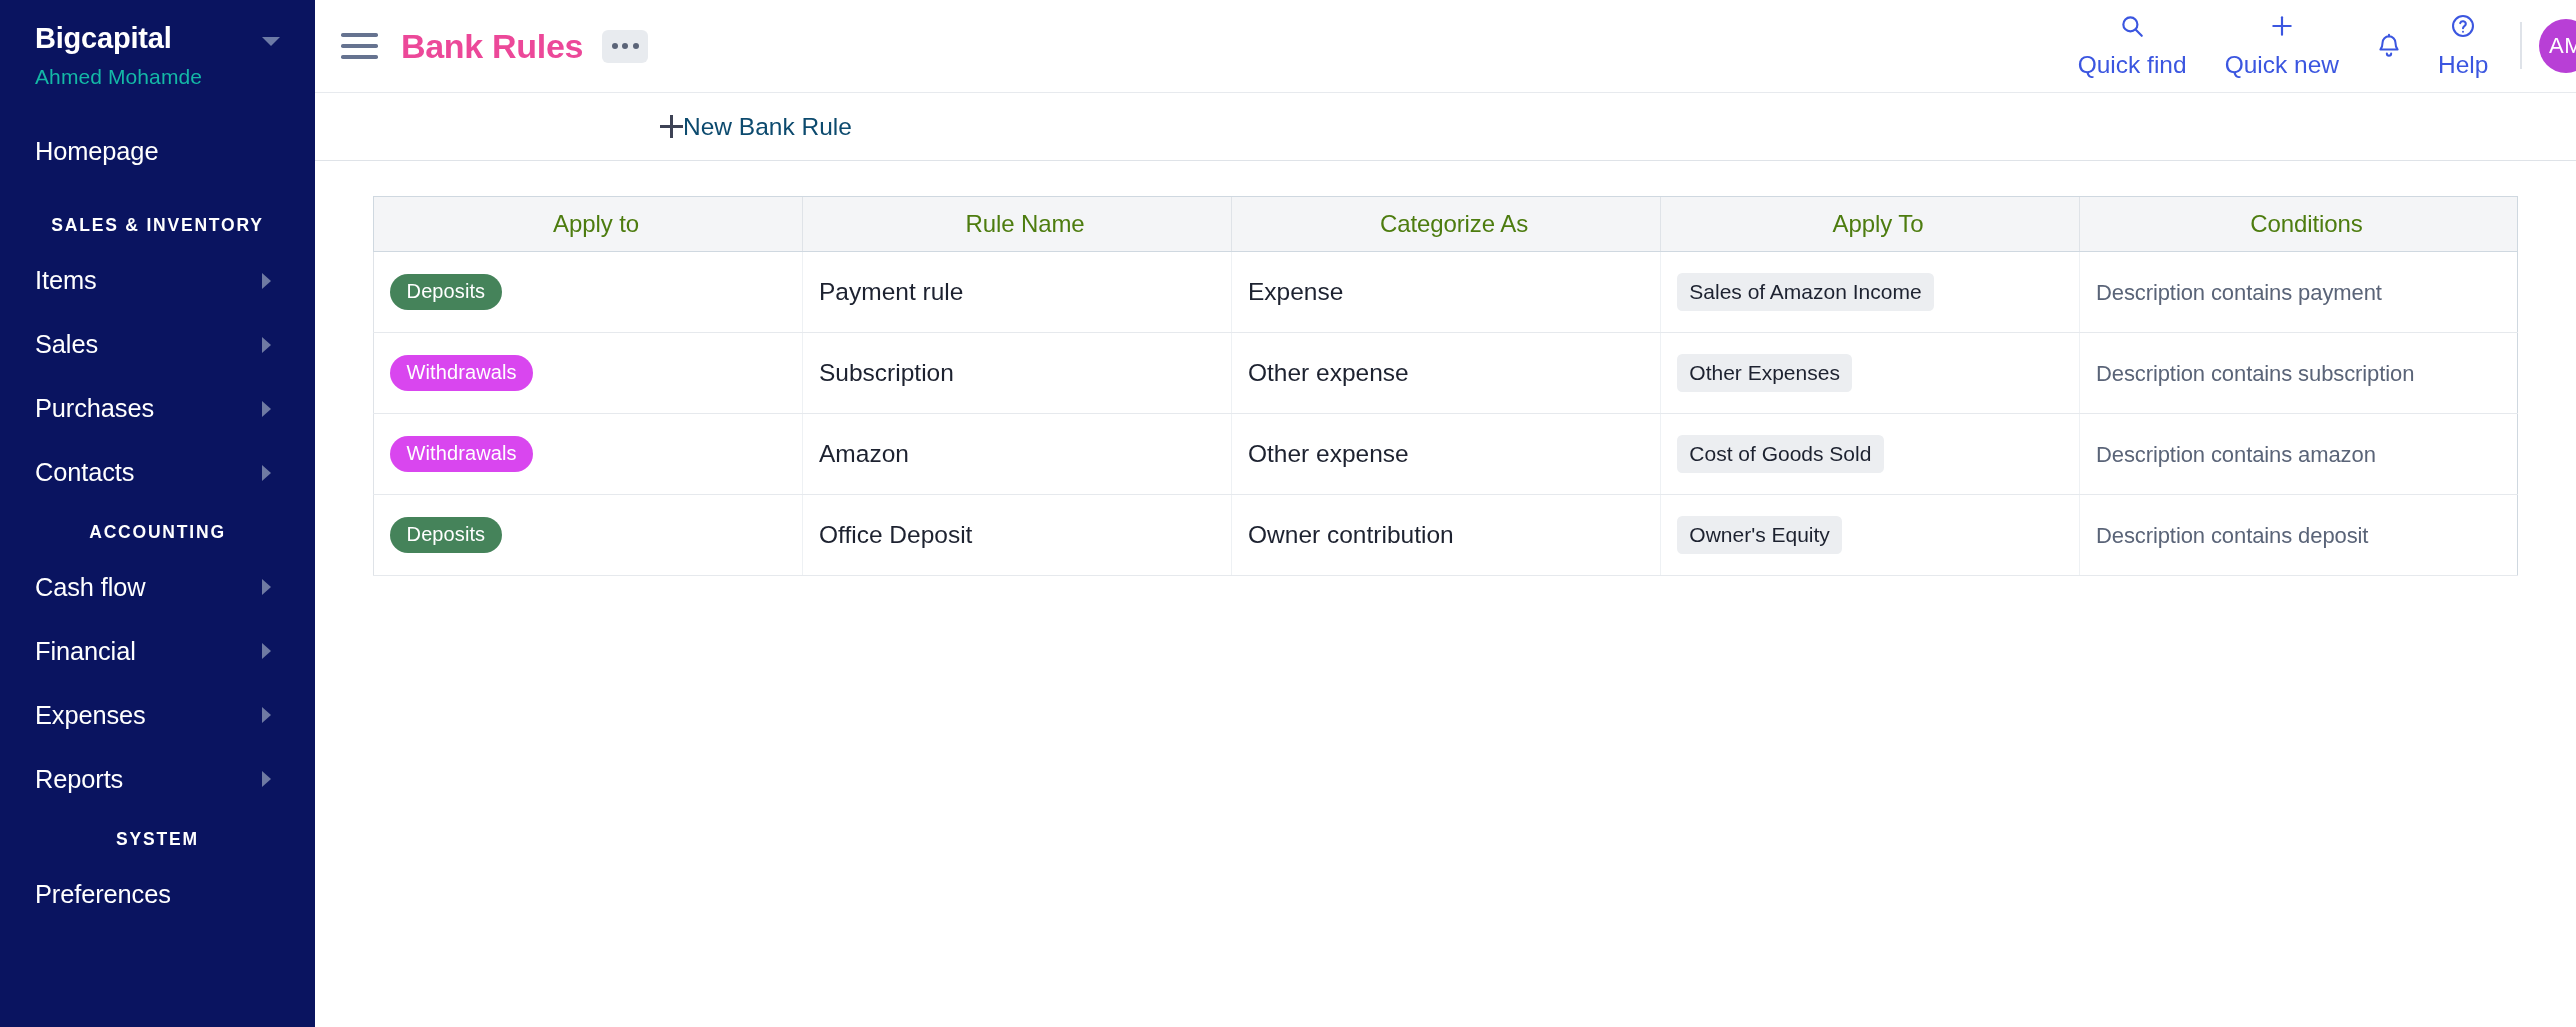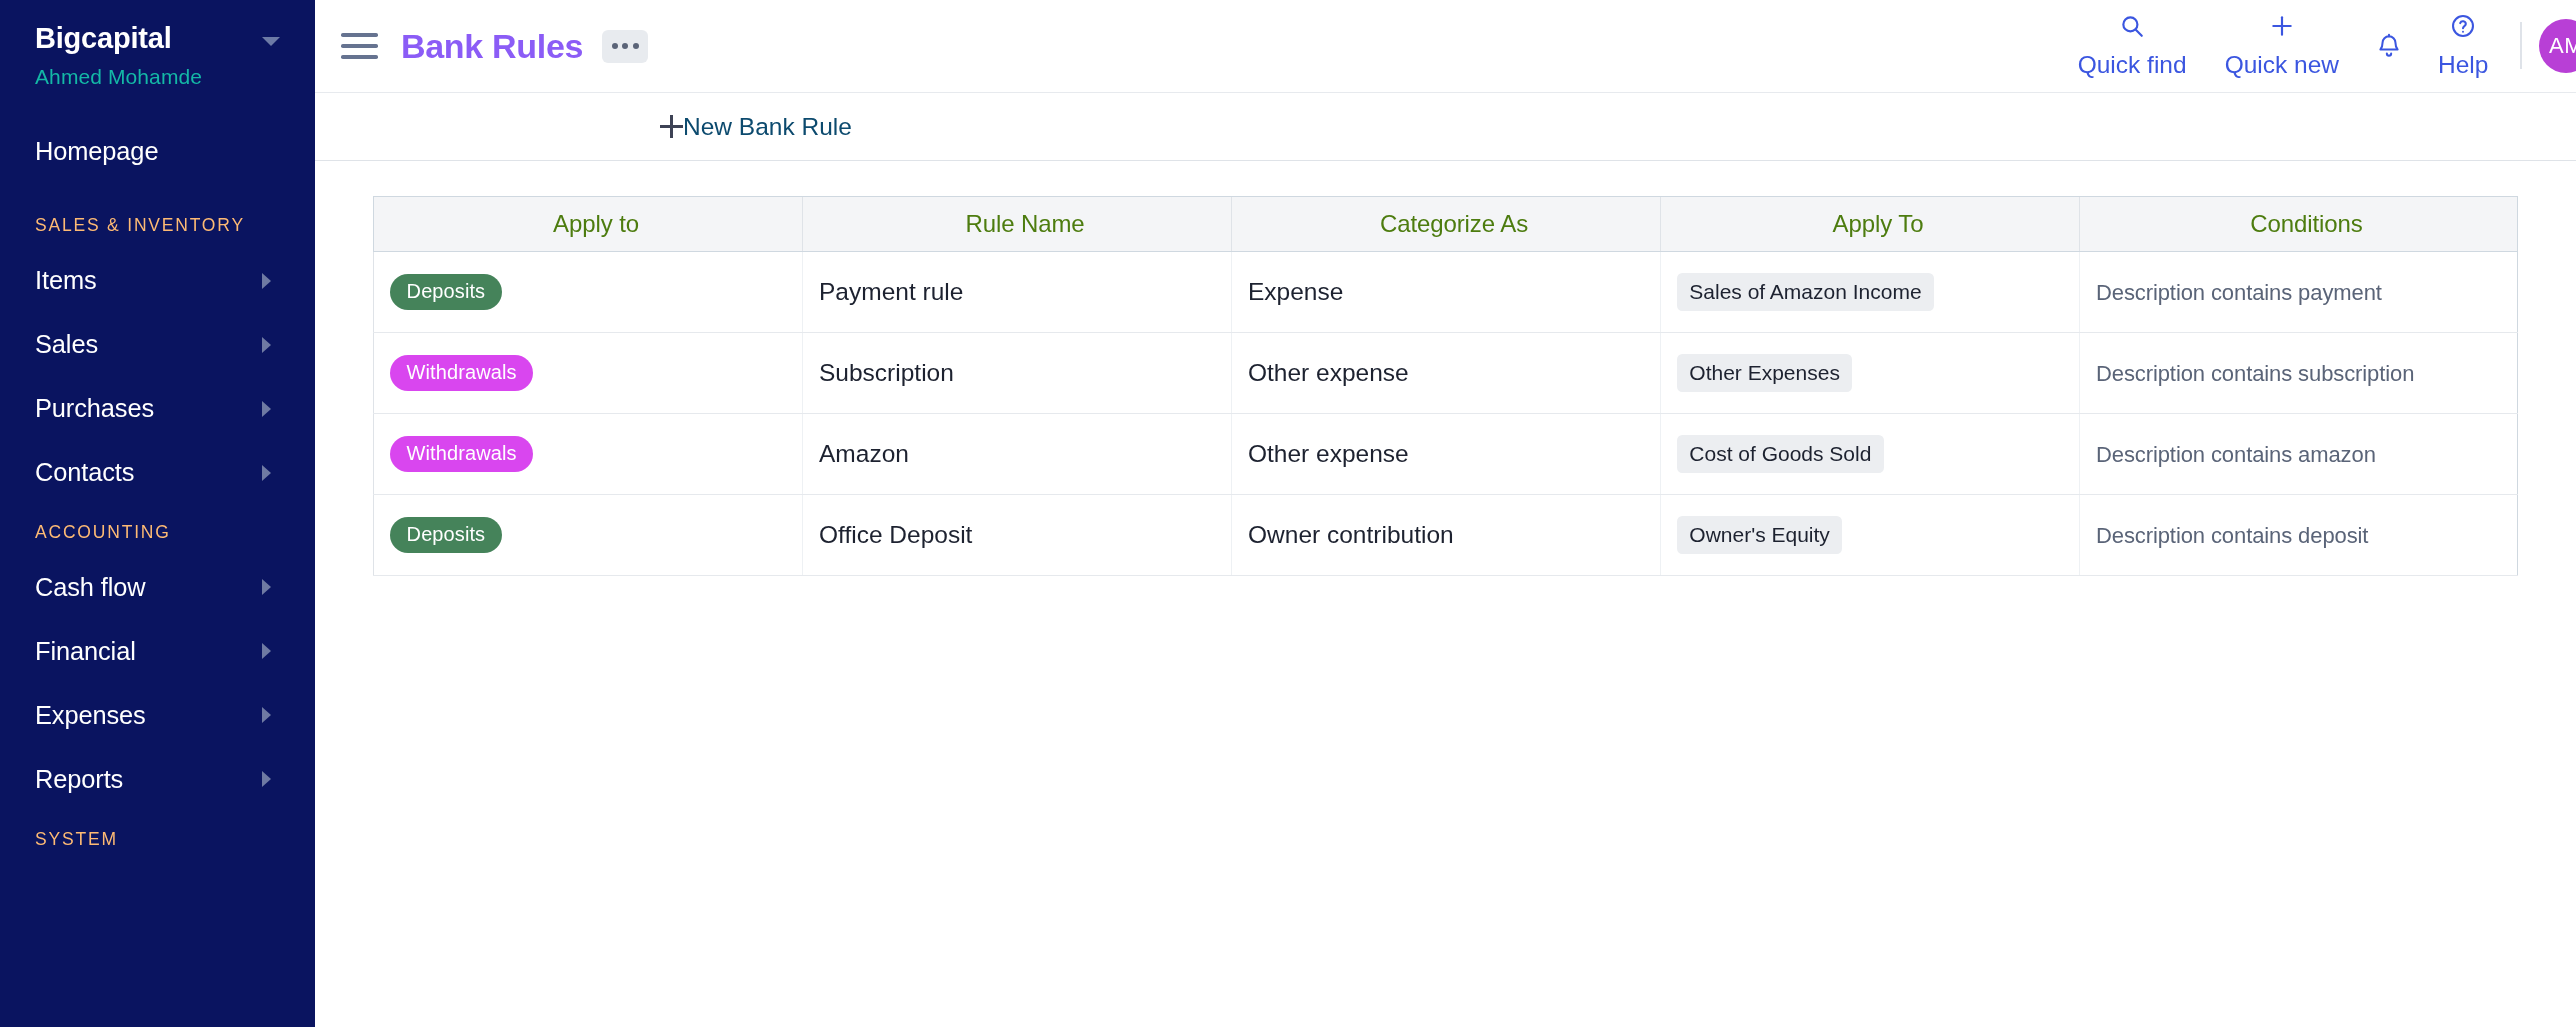--- a/index.html
+++ b/index.html
@@ -31,22 +31,22 @@
     border-right: 9.6px solid transparent;
     border-top: 9.6px solid #6d7ba6;
     margin-top: 4.4px;
   }
   .brand-user {
     color: #14b8a6; font-size: 21px; margin-top: 10.5px; letter-spacing: 0.1px;
   }
 
   .nav { margin-top: 30px; }
   .nav-section-label {
-    color: #fdba74; font-size: 17.5px; font-weight: normal;
-    letter-spacing: 1.8px; padding: 0 35px; margin-bottom: 12.3px;
+    color: #ffffff; font-size: 17.5px; font-weight: bold;
+    letter-spacing: 1.8px; padding: 0 35px; margin-bottom: 12.3px; text-align: center;
   }
   .nav-item {
     display: flex; align-items: center; justify-content: space-between;
     padding: 0 35px; height: 64px; cursor: pointer;
   }
   .nav-item-label { color: #ffffff; font-size: 25.4px; letter-spacing: -0.1px; }
   .nav-chevron {
     width: 0; height: 0;
     border-top: 8px solid transparent;
     border-bottom: 8px solid transparent;
@@ -61,21 +61,21 @@
 
   .topbar {
     height: 93px; min-height: 93px;
     display: flex; align-items: center;
     padding: 0 30px 0 26px;
     background: #ffffff;
     border-bottom: 0.9px solid #e7eaee;
   }
   .hamburger { width: 37px; height: 26px; display: flex; flex-direction: column; justify-content: space-between; cursor: pointer; margin-right: 23px; }
   .hamburger span { display: block; height: 4.4px; border-radius: 1.8px; background: #667390; }
-  .page-title { font-size: 34px; color: #8b5cf6; letter-spacing: -0.3px; }
+  .page-title { font-size: 34px; color: #ec4899; letter-spacing: -0.3px; }
   .ellipsis-btn {
     margin-left: 19px; background: #e8ebef; border-radius: 6.1px;
     width: 46px; height: 33px; display: flex; align-items: center; justify-content: center;
     gap: 4.4px; cursor: pointer;
   }
   .ellipsis-btn i { width: 6.1px; height: 6.1px; border-radius: 50%; background: #5b6478; display: block; }
 
   .topbar-spacer { flex: 1; }
   .topbar-actions { display: flex; align-items: center; gap: 0; }
   .top-action {
@@ -223,20 +223,23 @@
           <span class="nav-chevron"></span>
         </div>
         <div class="nav-item">
           <span class="nav-item-label">Reports</span>
           <span class="nav-chevron"></span>
         </div>
       </div>
 
       <div class="nav-gap-small">
         <div class="nav-section-label">SYSTEM</div>
+        <div class="nav-item">
+          <span class="nav-item-label">Preferences</span>
+        </div>
       </div>
     </nav>
   </aside>
 
   <div class="main">
 
     <header class="topbar">
       <div class="hamburger">
         <span></span>
           <span></span>

